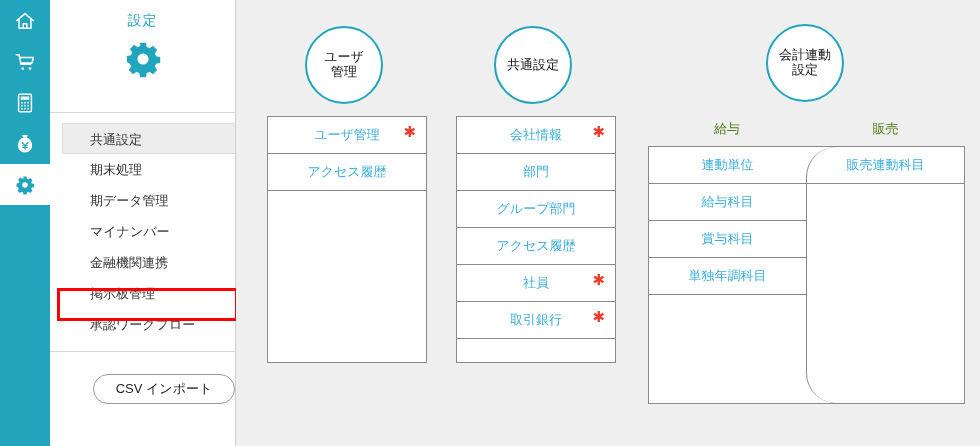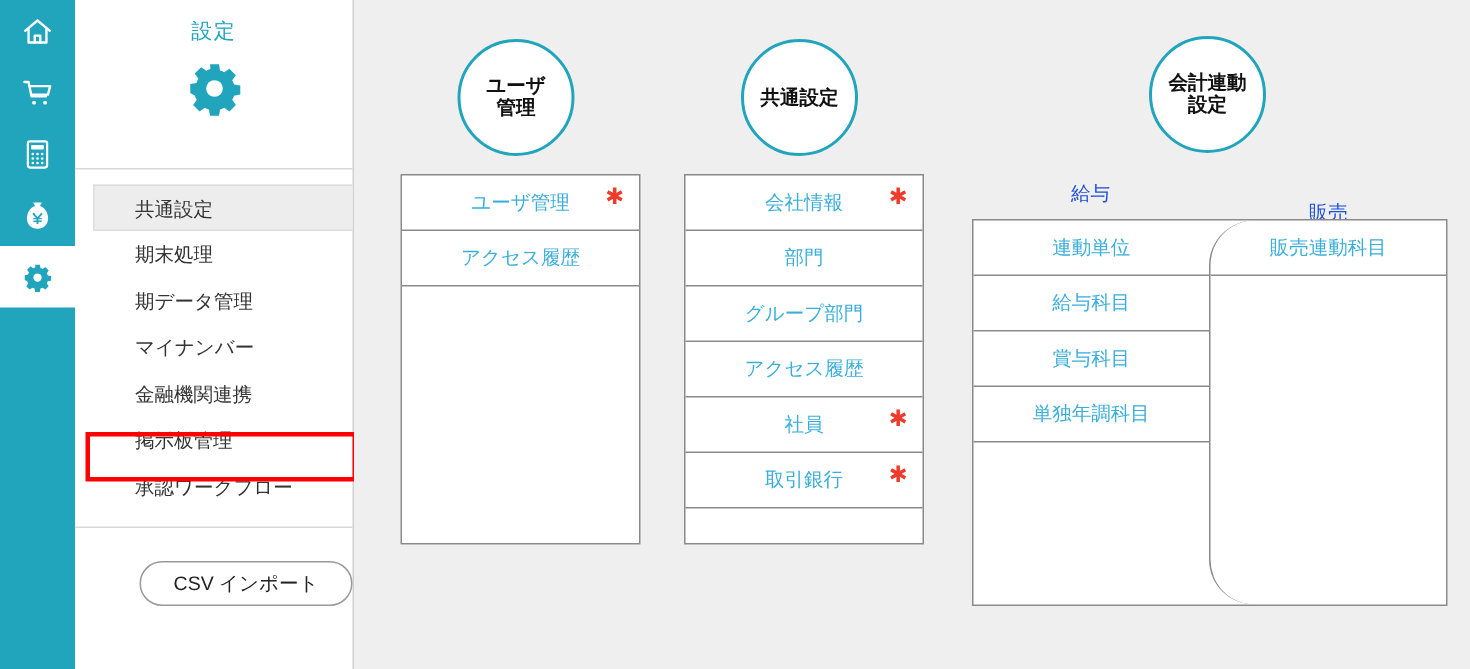--- a/index.html
+++ b/index.html
@@ -81,28 +81,28 @@
   }
   .group{position:absolute;top:0;}
   .circle{
     position:absolute;
     width:78px;height:78px;border-radius:50%;
     background:#ffffff;
     border:2px solid #21a5bd;
     box-sizing:border-box;
     display:flex;align-items:center;justify-content:center;
     text-align:center;
-    font-size:13px;font-weight:bold;color:#111111;
+    font-size:13px;font-weight:normal;color:#111111;
     line-height:1.15;
   }
   .circle span{display:block;}
   .col-headers{
     position:absolute;
     display:flex;
-    font-size:13px;color:#1d4ed8;
+    font-size:13px;color:#4d7c0f;
   }
   .col-headers .ch{
     text-align:center;
   }
   .tbl{
     position:absolute;
     border:1px solid #8a8a8a;
     background:#ffffff;
     box-sizing:border-box;
     display:flex;
@@ -304,21 +304,21 @@
 
   <div class="group">
     <div class="circle" style="left:530px;top:24px;">
       <div>
         <span>会計連動</span>
         <span>設定</span>
       </div>
     </div>
     <div class="col-headers" style="left:412px;top:120px;width:317px;">
       <div class="ch" style="width:158px;">給与</div>
-      <div class="ch" style="width:159px;margin-top:13px;">販売</div>
+      <div class="ch" style="width:159px;">販売</div>
     </div>
     <div class="tbl" style="left:412px;top:146px;width:317px;height:258px;">
       <div class="tcol">
         <div class="cell">
           <span>連動単位</span>
         </div>
         <div class="cell">
           <span>給与科目</span>
         </div>
         <div class="cell">

